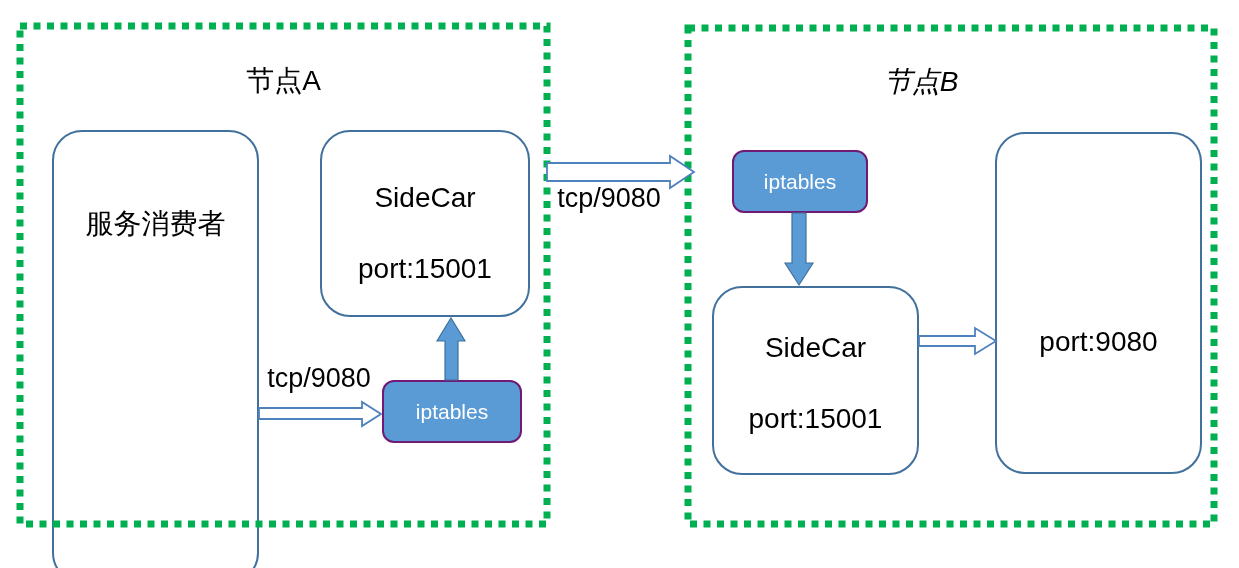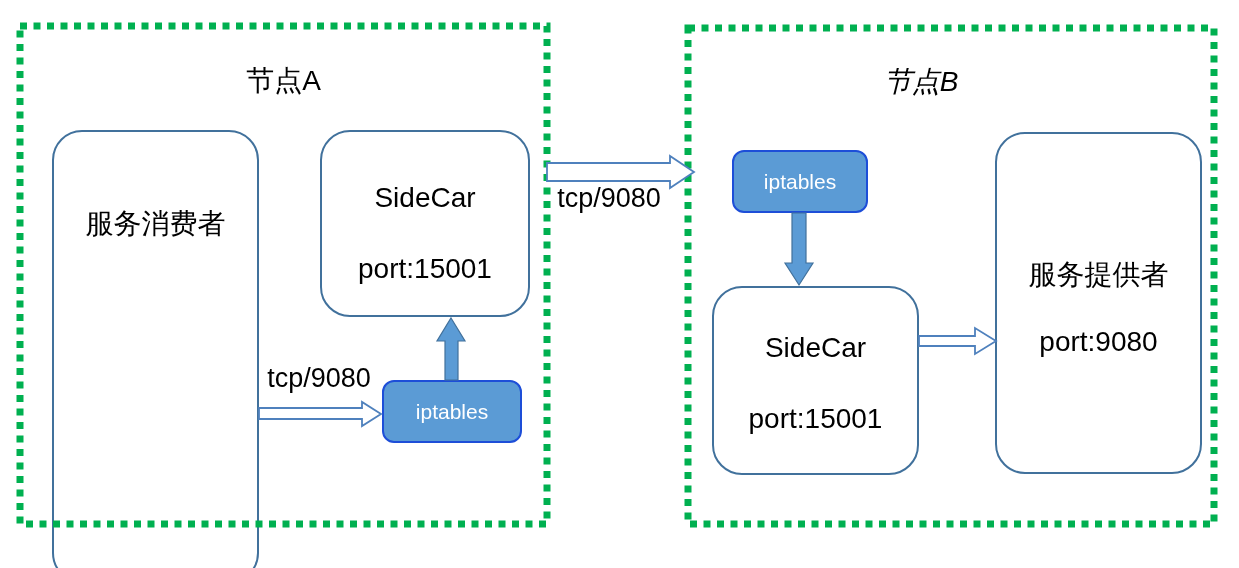--- a/index.html
+++ b/index.html
@@ -5,21 +5,21 @@
   html,body { margin:0; padding:0; background:#fff; }
   #canvas {
     position:relative; width:1239px; height:568px; background:#ffffff;
     font-family:"Liberation Sans","DejaVu Sans",sans-serif; color:#000;
     overflow:hidden;
   }
   .svglayer { position:absolute; left:0; top:0; width:1239px; height:568px; z-index:2; pointer-events:none; }
   .rbox { position:absolute; border:2px solid #41719C; border-radius:30px; background:#fff; z-index:1; box-sizing:border-box; }
   .bl { position:absolute; left:0; right:0; text-align:center; font-size:28px; line-height:36px; white-space:nowrap; }
   .ipt {
-    position:absolute; background:#5B9BD5; border:2px solid #1d4ed8; border-radius:12px;
+    position:absolute; background:#5B9BD5; border:2px solid #701a75; border-radius:12px;
     color:#fff; display:flex; align-items:center; justify-content:center;
     font-size:21px; z-index:1; box-sizing:border-box;
   }
   .ntitle { position:absolute; font-size:28px; text-align:center; white-space:nowrap; z-index:1; }
   .lbl { position:absolute; font-size:27px; text-align:center; white-space:nowrap; z-index:3; }
 </style>
 </head>
 <body>
 
 <div id="canvas">
@@ -65,17 +65,16 @@
   <div class="ipt" style="left:732px; top:150px; width:136px; height:63px;">
     <span>iptables</span>
   </div>
 
   <div class="rbox" style="left:712px; top:286px; width:207px; height:189px;">
     <div class="bl" style="top:42px;">SideCar</div>
     <div class="bl" style="top:113px;">port:15001</div>
   </div>
 
   <div class="rbox" style="left:995px; top:132px; width:207px; height:342px;">
-    <div class="bl" style="top:123px;">服务提供者</div>
     <div class="bl" style="top:190px;">port:9080</div>
   </div>
 
 </div>
 
 </body></html>

